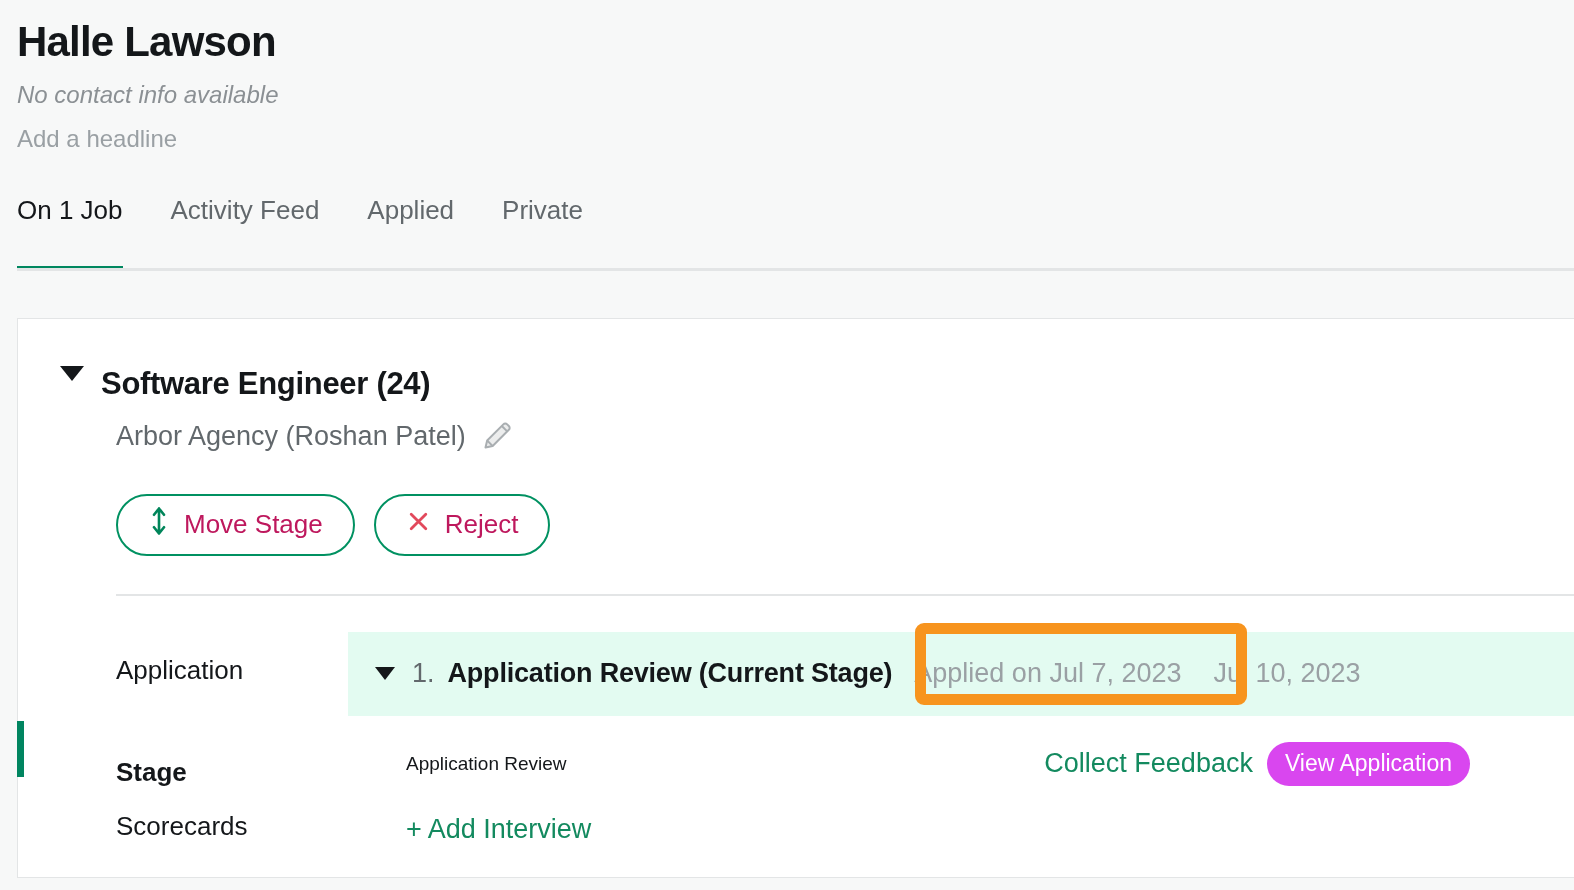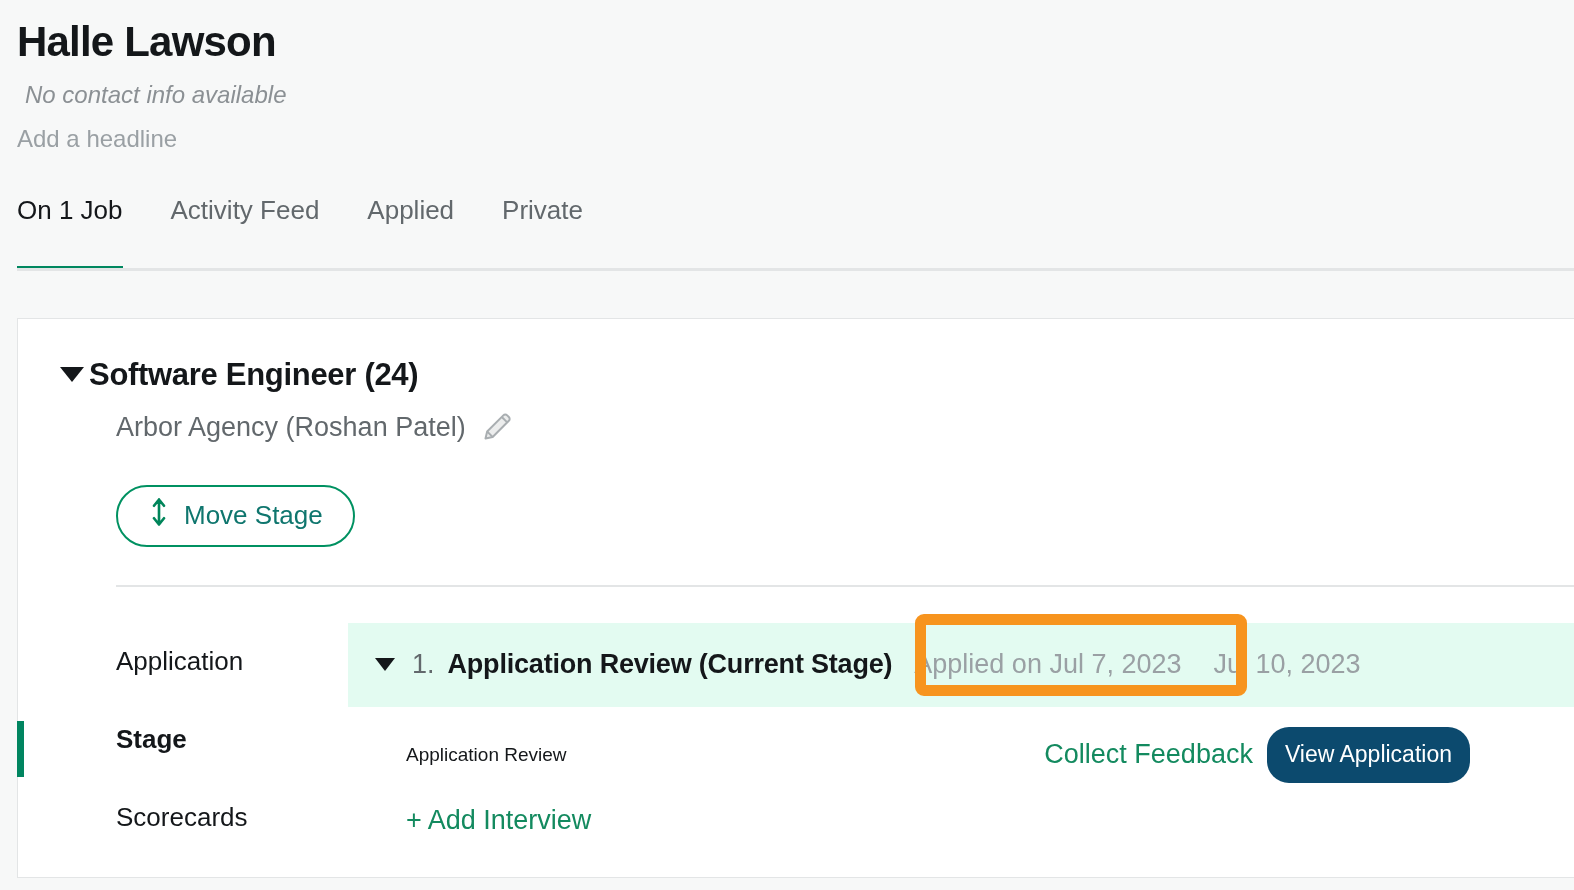--- a/index.html
+++ b/index.html
@@ -30,21 +30,20 @@
     color: #14171a;
     line-height: 1.12;
   }
 
   .contact-info {
     font-size: 24px;
     font-style: italic;
     color: #8b9094;
     margin-top: 16px;
     line-height: 1.2;
-    margin-left: 8px;
   }
 
   .headline-placeholder {
     font-size: 24px;
     color: #9aa0a4;
     margin-top: 15px;
     line-height: 1.2;
   }
 
   
@@ -103,23 +102,24 @@
     min-height: 560px;
     position: relative;
   }
 
   .card-inner {
     padding: 38px 0 0 0;
   }
 
   .job-title-row {
     display: flex;
-    align-items: center;
-    gap: 5px;
+    align-items: flex-start;
+    gap: 17px;
     padding-left: 42px;
+    margin-top: 9px;
   }
 
   .caret {
     width: 0;
     height: 0;
     border-left: 12px solid transparent;
     border-right: 12px solid transparent;
     border-top: 15px solid #14171a;
     cursor: pointer;
     flex: none;
@@ -160,21 +160,21 @@
     align-items: center;
     justify-content: center;
     gap: 14px;
     height: 62px;
     padding: 16px 30px;
     border: 2px solid #009161;
     border-radius: 34px;
     background: #ffffff;
     font-family: inherit;
     font-size: 26px;
-    color: #0f766e;
+    color: #be185d;
     cursor: pointer;
     white-space: nowrap;
   }
 
   .divider {
     margin: 38px 0 0 98px;
     height: 2px;
     background: #e3e5e6;
   }
 
@@ -192,21 +192,21 @@
 
   .stage-nav-item {
     font-size: 26px;
     color: #14171a;
     height: 78px;
     display: flex;
     align-items: center;
     cursor: pointer;
   }
 
-  .stage-nav-item.active { font-weight: 700; }
+  .stage-nav-item.active { font-weight: 700; align-items: flex-end; }
 
   .stage-panel {
     flex: 1;
     min-width: 0;
   }
 
   .stage-row-current {
     position: relative;
     background: #e3fbf1;
     height: 84px;
@@ -290,25 +290,25 @@
     font-size: 27px;
     color: #138a5f;
     cursor: pointer;
     white-space: nowrap;
   }
 
   .blue-pill {
     display: inline-flex;
     align-items: center;
     justify-content: center;
-    height: 56px;
+    height: 44px;
     padding: 0 18px;
     border: none;
     border-radius: 22px;
-    background: #0c4a6e;
+    background: #d946ef;
     color: #ffffff;
     font-family: inherit;
     font-size: 23px;
     cursor: pointer;
     white-space: nowrap;
   }
 
   .add-interview {
     padding-left: 58px;
     margin-top: 14px;
@@ -379,20 +379,28 @@
     <div class="action-row">
       <button class="pill-btn">
         <span>
           <svg width="22" height="30" viewBox="0 0 16 24" fill="none">
             <path d="M8 2v20M8 2L4 7M8 2l4 5M8 22l-4-5M8 22l4-5" stroke="#00855a" stroke-width="2.1" stroke-linecap="round" stroke-linejoin="round"></path>
           </svg>
         </span>
         <span>Move Stage</span>
       </button>
 
+      <button class="pill-btn">
+        <span>
+          <svg width="25" height="25" viewBox="0 0 24 24" fill="none">
+            <path d="M5 5l14 14M19 5L5 19" stroke="#e2495c" stroke-width="2.7" stroke-linecap="round"></path>
+          </svg>
+        </span>
+        <span>Reject</span>
+      </button>
     </div>
 
     <div class="divider"></div>
 
     <div class="stage-grid">
 
       <div class="stage-nav">
         <div class="stage-nav-item">
           <span>Application</span>
         </div>

